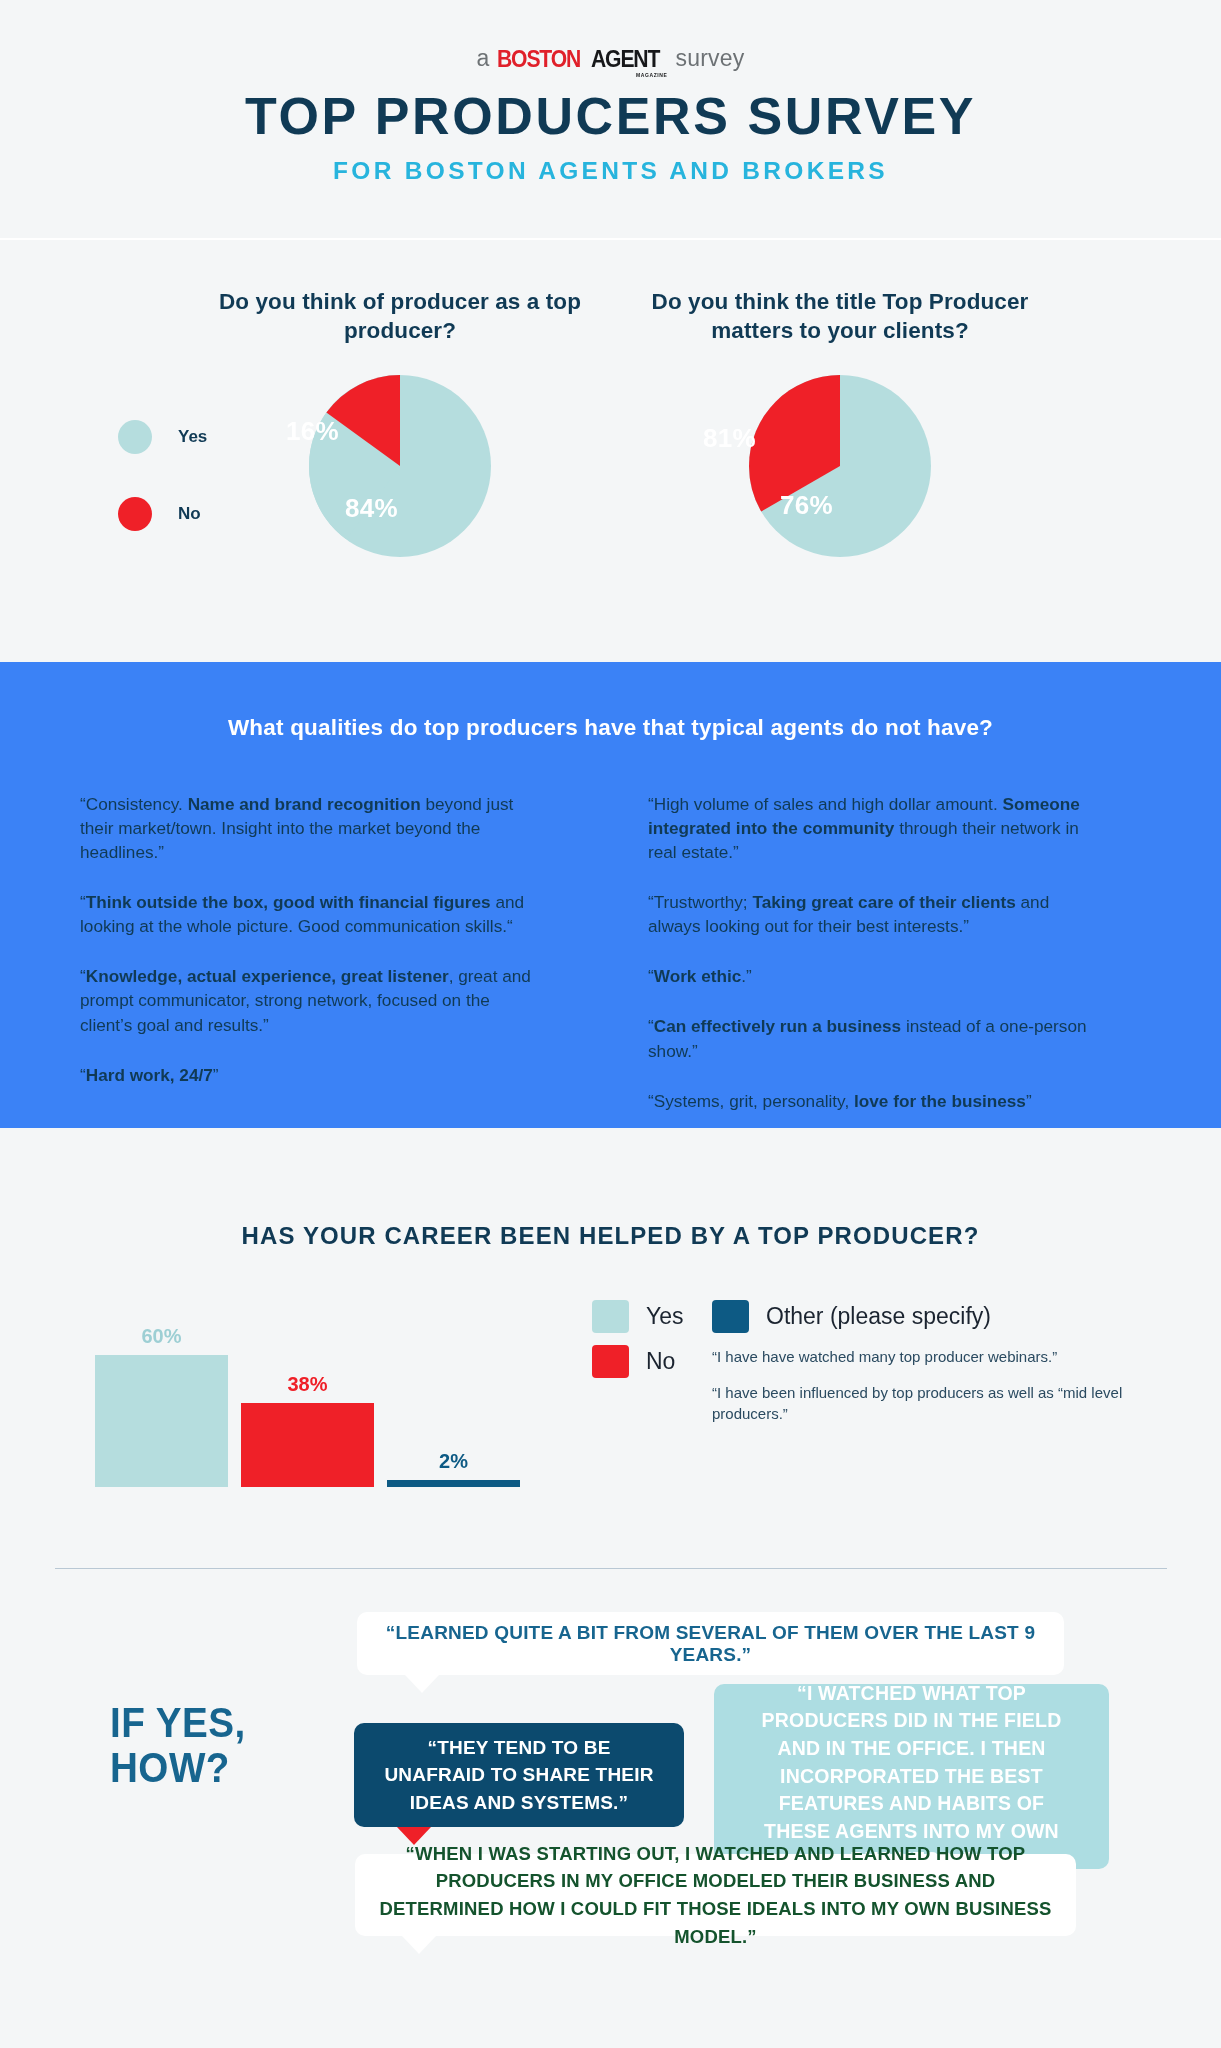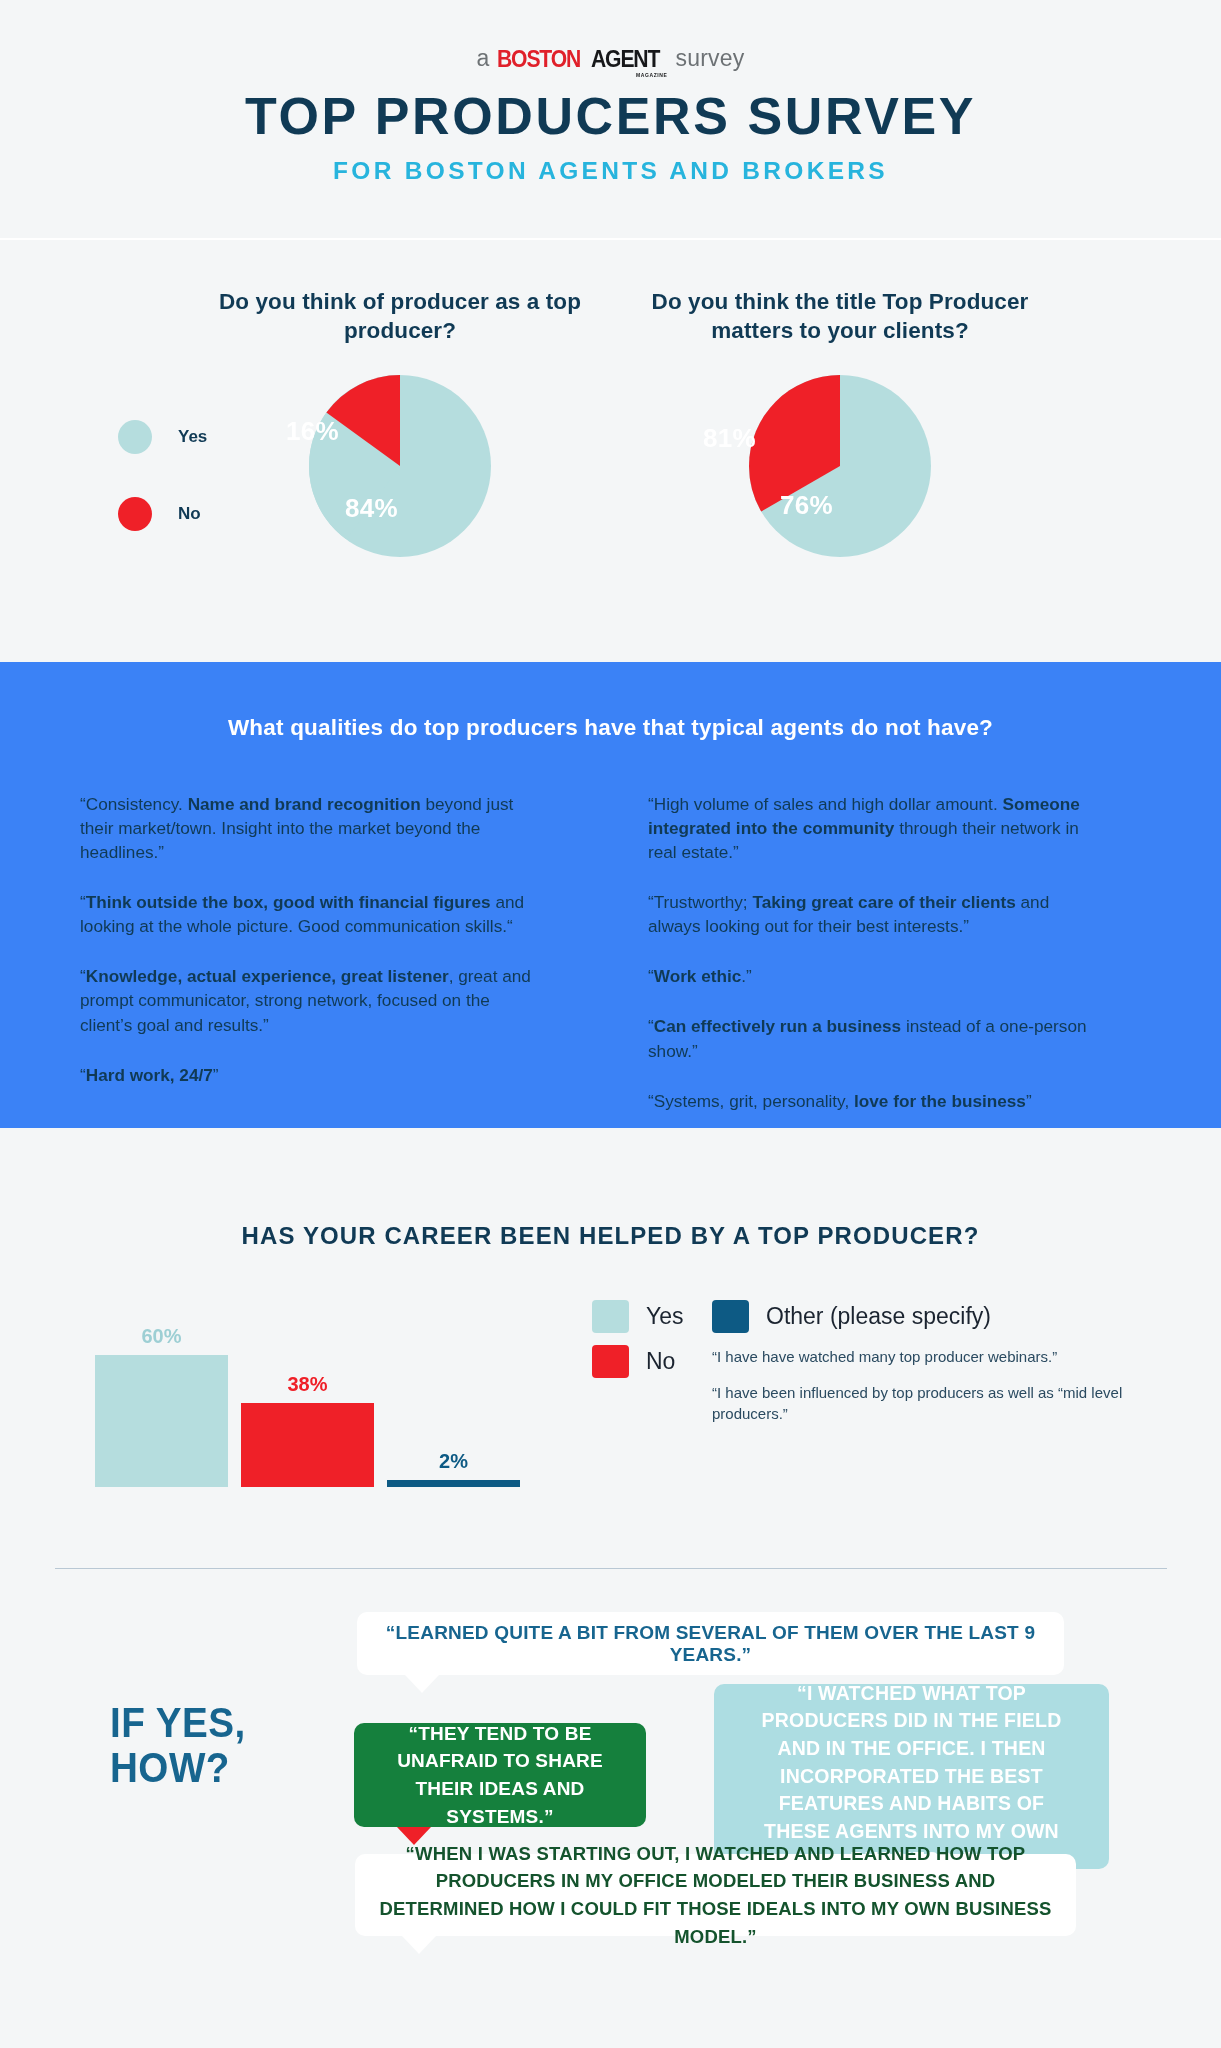--- a/index.html
+++ b/index.html
@@ -285,22 +285,22 @@
     left: 357px; top: 1612px;
     width: 707px; height: 63px;
     background: #ffffff;
     color: #17658f;
     font-size: 19px;
   }
   .bub1 .tail { left: 48px; border-top: 18px solid #ffffff; }
 
   .bub2 {
     left: 354px; top: 1723px;
-    width: 292px; height: 104px;
-    background: #15803d;
+    width: 330px; height: 104px;
+    background: #0c4a6e;
     color: #ffffff;
     font-size: 19px;
     line-height: 1.45;
     padding: 0 22px;
   }
   .bub2 .tail { left: 43px; border-top: 18px solid #ef2028; }
 
   .bub3 {
     left: 714px; top: 1684px;
     width: 395px; height: 185px;

